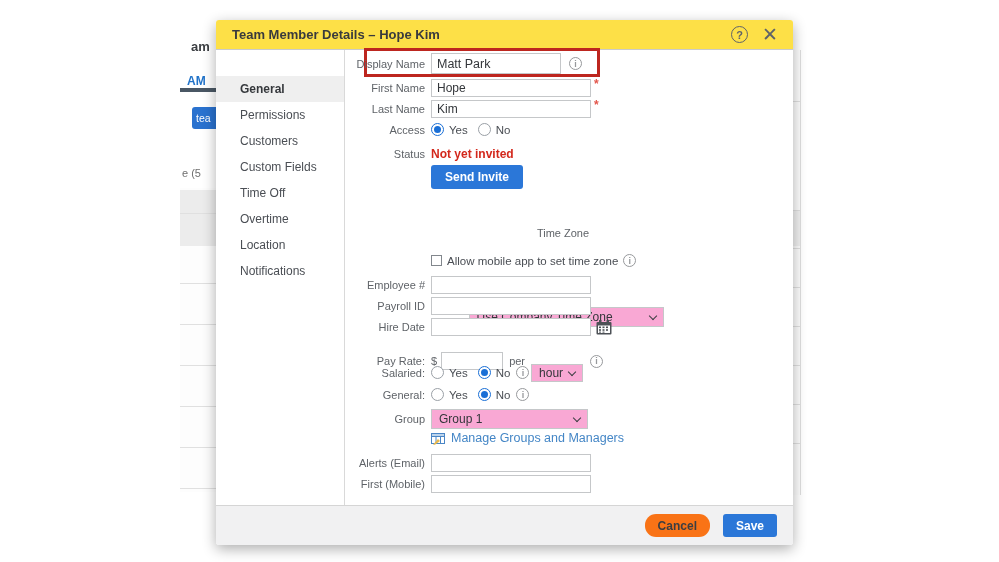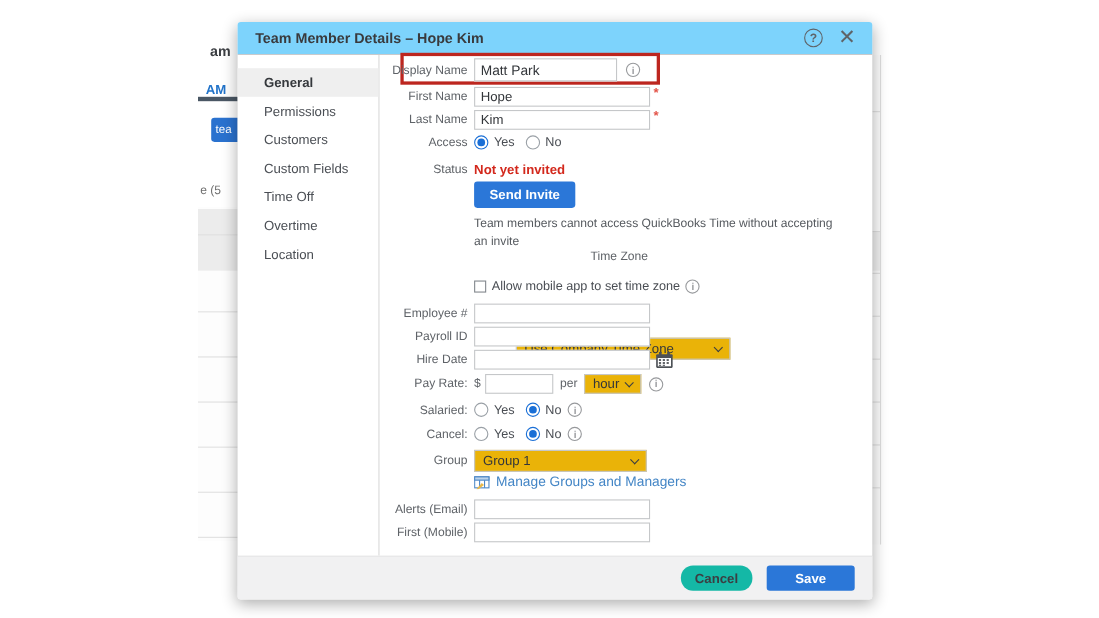--- a/index.html
+++ b/index.html
@@ -18,44 +18,44 @@
   .strip { position: absolute; z-index: 1; background: #fdfdfd; }
   .strip-left  { left: 180px; top: 188px; width: 36px; height: 304px; }
   .strip-right { left: 793px; top: 50px; width: 8px; height: 445px; border-right: 1px solid #dedede; }
   .strip .band { position: absolute; left: 0; right: 0; background: #ececec; }
   .strip .line { position: absolute; left: 0; right: 0; height: 1px; background: #e0e0e0; }
 
   
   .modal { position: absolute; z-index: 10; left: 216px; top: 20px; width: 577px; height: 525px;
            background: #fff; border-radius: 3px; box-shadow: 0 4px 14px rgba(0,0,0,0.32); }
 
-  .titlebar { position: absolute; left: 0; top: 0; right: 0; height: 30px; background: #7dd3fc;
+  .titlebar { position: absolute; left: 0; top: 0; right: 0; height: 30px; background: #fde047;
               border-bottom: 1px solid #c9cacc; border-radius: 3px 3px 0 0;
               display: flex; align-items: center; padding: 0 15px 0 16px; }
   .titlebar .title { font-size: 13px; font-weight: bold; color: #393a3d; }
   .titlebar .spacer { flex: 1; }
   .help-ic { width: 17px; height: 17px; border: 1.5px solid #5f6368; border-radius: 50%;
              color: #5f6368; font-size: 11px; font-weight: bold; display: flex; align-items: center;
              justify-content: center; cursor: pointer; }
   .close-ic { font-size: 19px; color: #5f6368; line-height: 17px; margin-left: 14px; cursor: pointer; }
 
   
   .sidebar { position: absolute; left: 0; top: 30px; width: 129px; height: 455px;
-             border-right: 1px solid #d9d9d9; padding-top: 12px; }
+             border-right: 1px solid #d9d9d9; padding-top: 26px; }
   .nav-item { height: 26px; line-height: 26px; padding-left: 24px; font-size: 12px; color: #4a4e54; cursor: pointer; }
   .nav-item.active { background: #efefef; color: #35383c; font-weight: bold; }
 
   
   .row { position: absolute; left: 129px; right: 6px; display: flex; align-items: center; z-index: 3; }
   .lbl { flex: 0 0 80px; text-align: right; font-size: 11px; color: #5f6368; margin-right: 6px; white-space: nowrap; }
   .inp { border: 1px solid #c5c7c9; background: #fff; height: 18px; width: 160px; padding: 0 5px;
          font-family: "Liberation Sans", sans-serif; font-size: 12px; color: #33363a; }
   .inp.lg { height: 21px; width: 130px; font-size: 12.5px; }
   .req { color: #e3554a; font-size: 12px; font-weight: bold; margin-left: 3px; align-self: flex-start; line-height: 10px; }
-  .sel { border: 1px solid #c5c7c9; background: #eab308; height: 20px; display: flex; align-items: center;
+  .sel { border: 1px solid #c5c7c9; background: #f9a8d4; height: 20px; display: flex; align-items: center;
          justify-content: space-between; padding: 0 7px; font-size: 12px; color: #33363a; cursor: pointer; }
   .chev { width: 6px; height: 6px; border-right: 1.7px solid #3b3e42; border-bottom: 1.7px solid #3b3e42;
           transform: rotate(45deg); margin-top: -3px; flex: 0 0 auto; }
   .radio { width: 13px; height: 13px; border-radius: 50%; border: 1px solid #9aa0a6; background: #fff;
            display: inline-block; position: relative; cursor: pointer; flex: 0 0 auto; }
   .radio.on { border: 1.5px solid #1a6fd6; }
   .radio.on::after { content: ''; position: absolute; left: 2px; top: 2px; right: 2px; bottom: 2px;
                      border-radius: 50%; background: #1a6fd6; }
   .radio-lab { font-size: 11.5px; color: #4a4e54; margin: 0 10px 0 5px; }
   .info { width: 13px; height: 13px; border-radius: 50%; border: 1px solid #97999c; color: #97999c;
@@ -70,23 +70,23 @@
   .note { font-size: 11px; color: #565a5f; line-height: 1.55; }
   .red-frame { position: absolute; left: 148px; top: 28px; width: 236px; height: 29px;
                border: 3px solid #bd261f; z-index: 2; pointer-events: none; }
   .link { font-size: 12.5px; color: #4486c6; cursor: pointer; margin-left: 5px; }
   .mini-lab { font-size: 11px; color: #5f6368; margin: 0 4px; }
 
   
   .footer { position: absolute; left: 0; bottom: 0; right: 0; height: 40px; background: #f1f1f2;
             border-top: 1px solid #d5d5d5; border-radius: 0 0 3px 3px;
             display: flex; align-items: center; justify-content: flex-end; padding-right: 16px; gap: 13px; }
-  .btn-cancel { background: #14b8a6; border: none; border-radius: 11px; height: 23px; padding: 0 13px;
+  .btn-cancel { background: #f97316; border: none; border-radius: 11px; height: 23px; padding: 0 13px;
                 font-family: "Liberation Sans", sans-serif; font-size: 12px; font-weight: bold; color: #3b3e42; cursor: pointer; }
-  .btn-save { background: #2b77d8; border: none; border-radius: 3px; height: 23px; padding: 0 26px;
+  .btn-save { background: #2b77d8; border: none; border-radius: 3px; height: 23px; padding: 0 13px;
               font-family: "Liberation Sans", sans-serif; font-size: 12px; font-weight: bold; color: #fff; cursor: pointer; }
 </style>
 </head>
 <body>
 
 <div class="bg-frag frag-heading">am</div>
 <div class="bg-frag frag-tab">AM</div>
 <div class="bg-frag frag-tabbar"></div>
 <div class="bg-frag frag-btn">tea</div>
 <div class="bg-frag frag-count">e (5</div>
@@ -123,20 +123,21 @@
   </div>
 
   <div class="sidebar">
     <div class="nav-item active">General</div>
     <div class="nav-item">Permissions</div>
     <div class="nav-item">Customers</div>
     <div class="nav-item">Custom Fields</div>
     <div class="nav-item">Time Off</div>
     <div class="nav-item">Overtime</div>
     <div class="nav-item">Location</div>
+    <div class="nav-item">Notifications</div>
   </div>
 
   <div class="red-frame"></div>
 
   <div class="row" style="top:33px;">
     <span class="lbl">Display Name</span>
     <input class="inp lg" type="text" value="Matt Park" style="">
     <span class="info" style="margin-left:8px;">i</span>
   </div>
 
@@ -163,27 +164,20 @@
   <div class="row" style="top:127px;">
     <span class="lbl">Status</span>
     <span class="status-txt">Not yet invited</span>
   </div>
 
   <div class="row" style="top:145px;">
     <span class="lbl"></span>
     <button class="btn-invite">Send Invite</button>
   </div>
 
-  <div class="row" style="top:175px;">
-    <span class="lbl"></span>
-    <div class="note">
-      <div>Team members cannot access QuickBooks Time without accepting</div>
-      <div>an invite</div>
-    </div>
-  </div>
 
   <div class="row" style="top:207px;flex-direction:column;">
     <span class="lbl">Time Zone</span>
     <div class="sel" style="width:195px;">
       <span>Use Company Time Zone</span>
       <span class="chev"></span>
     </div>
   </div>
 
   <div class="row" style="top:234px;">
@@ -222,38 +216,38 @@
           <rect x="6.5" y="11.6" width="2" height="1"></rect>
       </g>
     </svg>
   </div>
 
   <div class="row" style="top:320px;">
     <span class="lbl">Pay Rate:</span>
     <span class="mini-lab" style="margin-left:0;">$</span>
     <input class="inp" style="width: 62px;" type="text" value="">
     <span class="mini-lab" style="margin:0 6px;">per</span>
-    <div class="sel" style="width:52px;height:18px;">
+    <div class="sel" style="width:52px;height:18px;margin-top:24px;">
       <span>hour</span>
       <span class="chev"></span>
     </div>
     <span class="info" style="margin-left:7px;">i</span>
   </div>
 
   <div class="row" style="top:346px;">
     <span class="lbl">Salaried:</span>
     <span class="radio"></span>
     <span class="radio-lab">Yes</span>
     <span class="radio on"></span>
     <span class="radio-lab" style="margin-right:6px;">No</span>
     <span class="info">i</span>
   </div>
 
   <div class="row" style="top:368px;">
-    <span class="lbl">Cancel:</span>
+    <span class="lbl">General:</span>
     <span class="radio"></span>
     <span class="radio-lab">Yes</span>
     <span class="radio on"></span>
     <span class="radio-lab" style="margin-right:6px;">No</span>
     <span class="info">i</span>
   </div>
 
   <div class="row" style="top:389px;">
     <span class="lbl">Group</span>
     <div class="sel" style="width:157px;">

